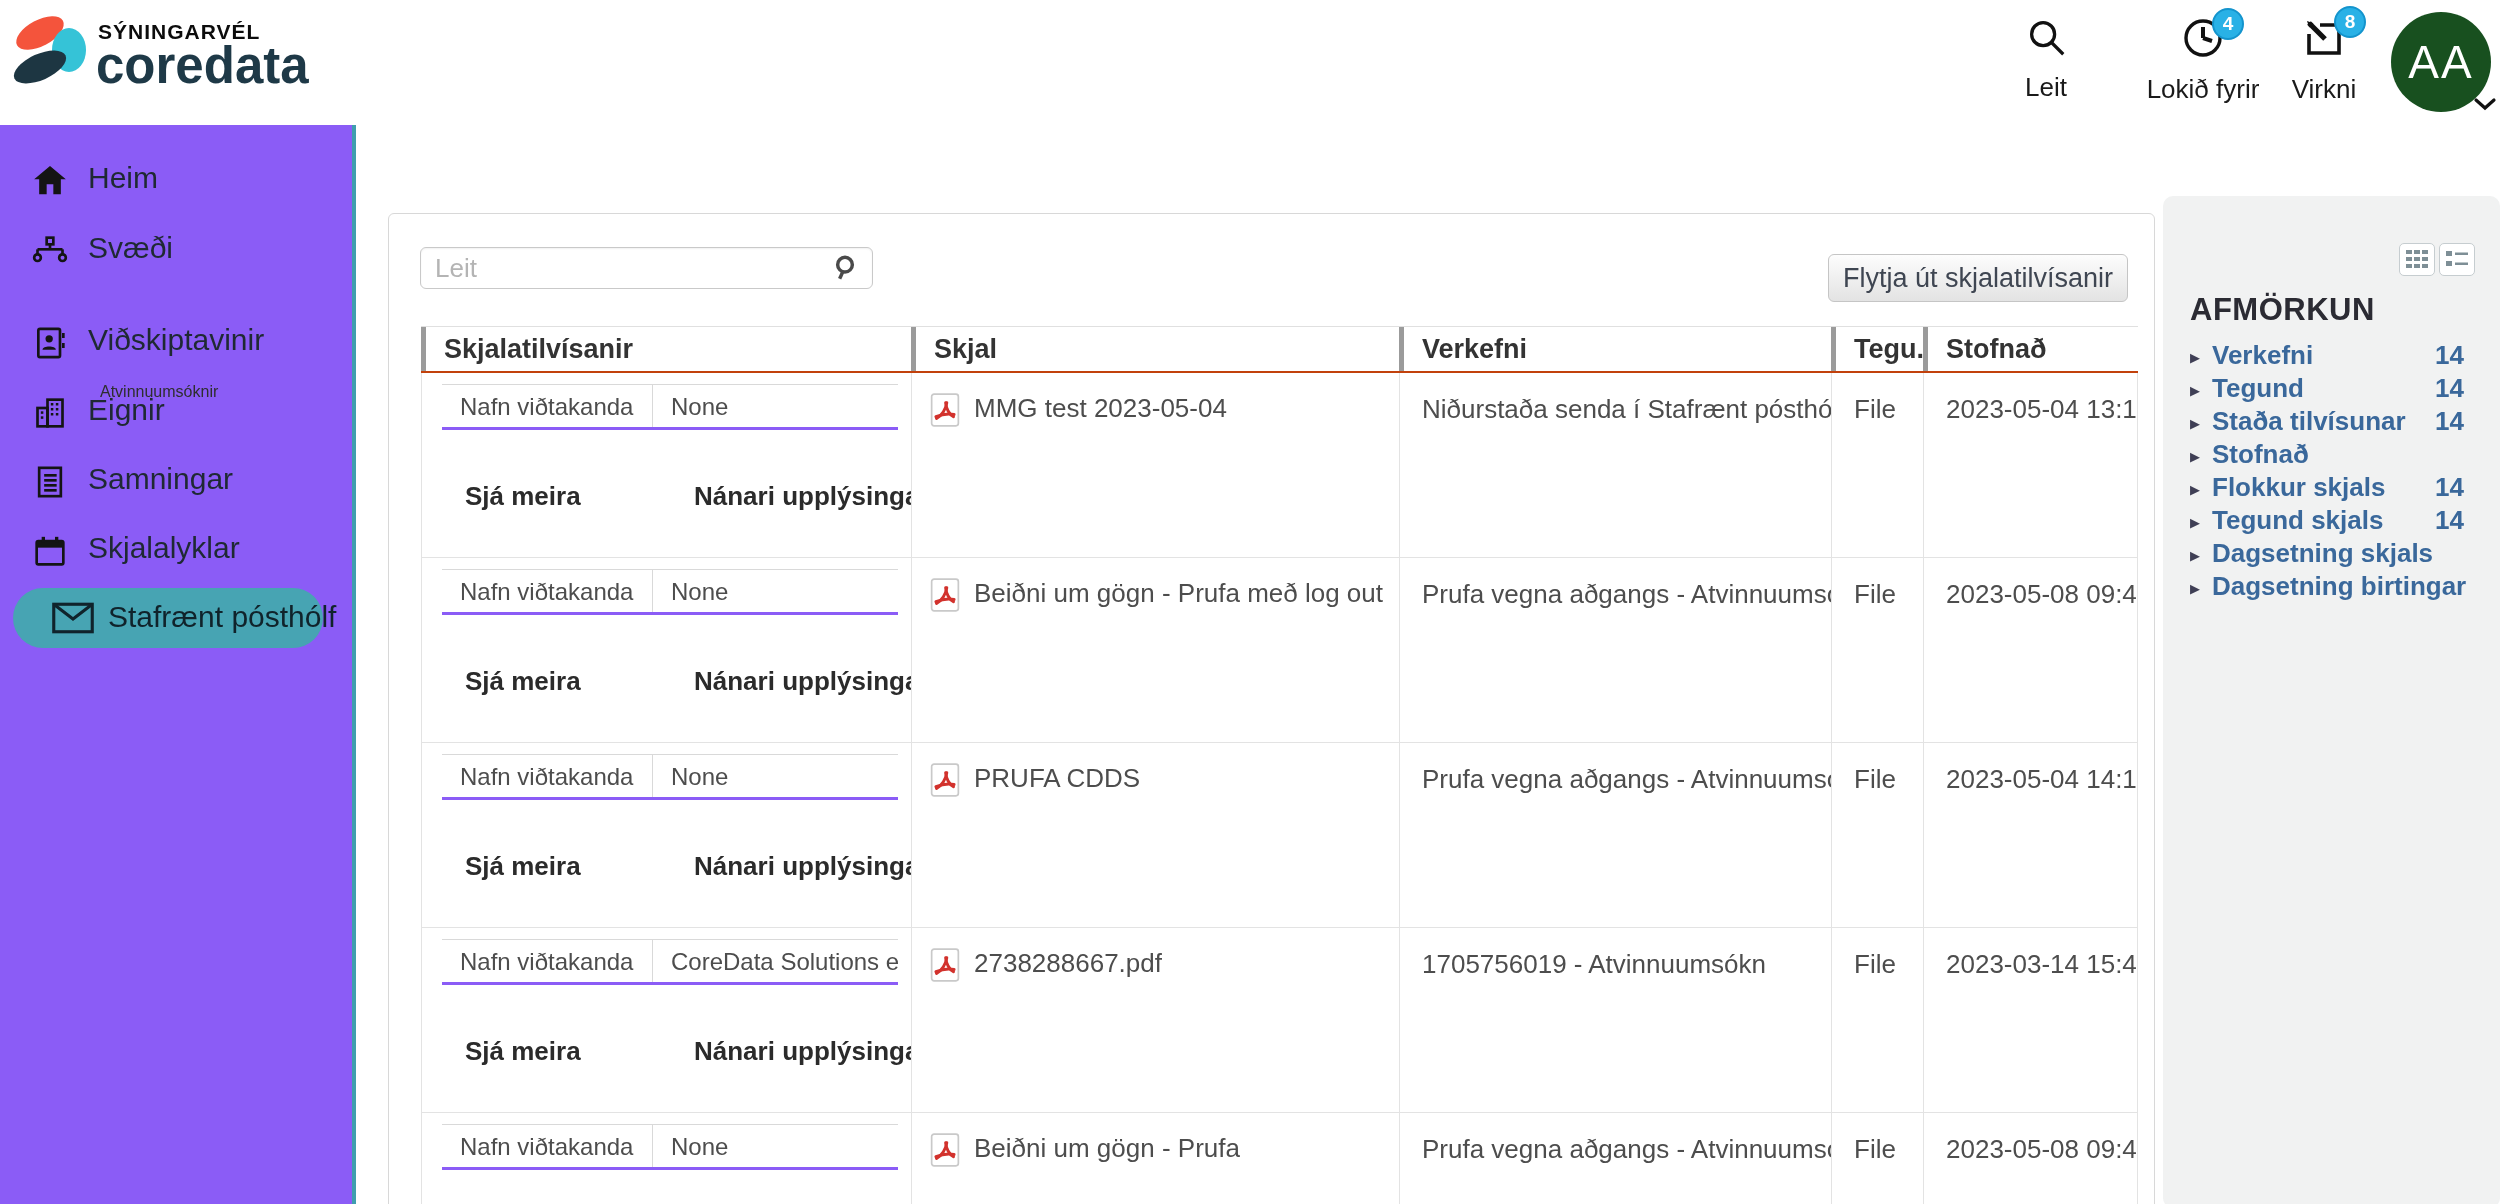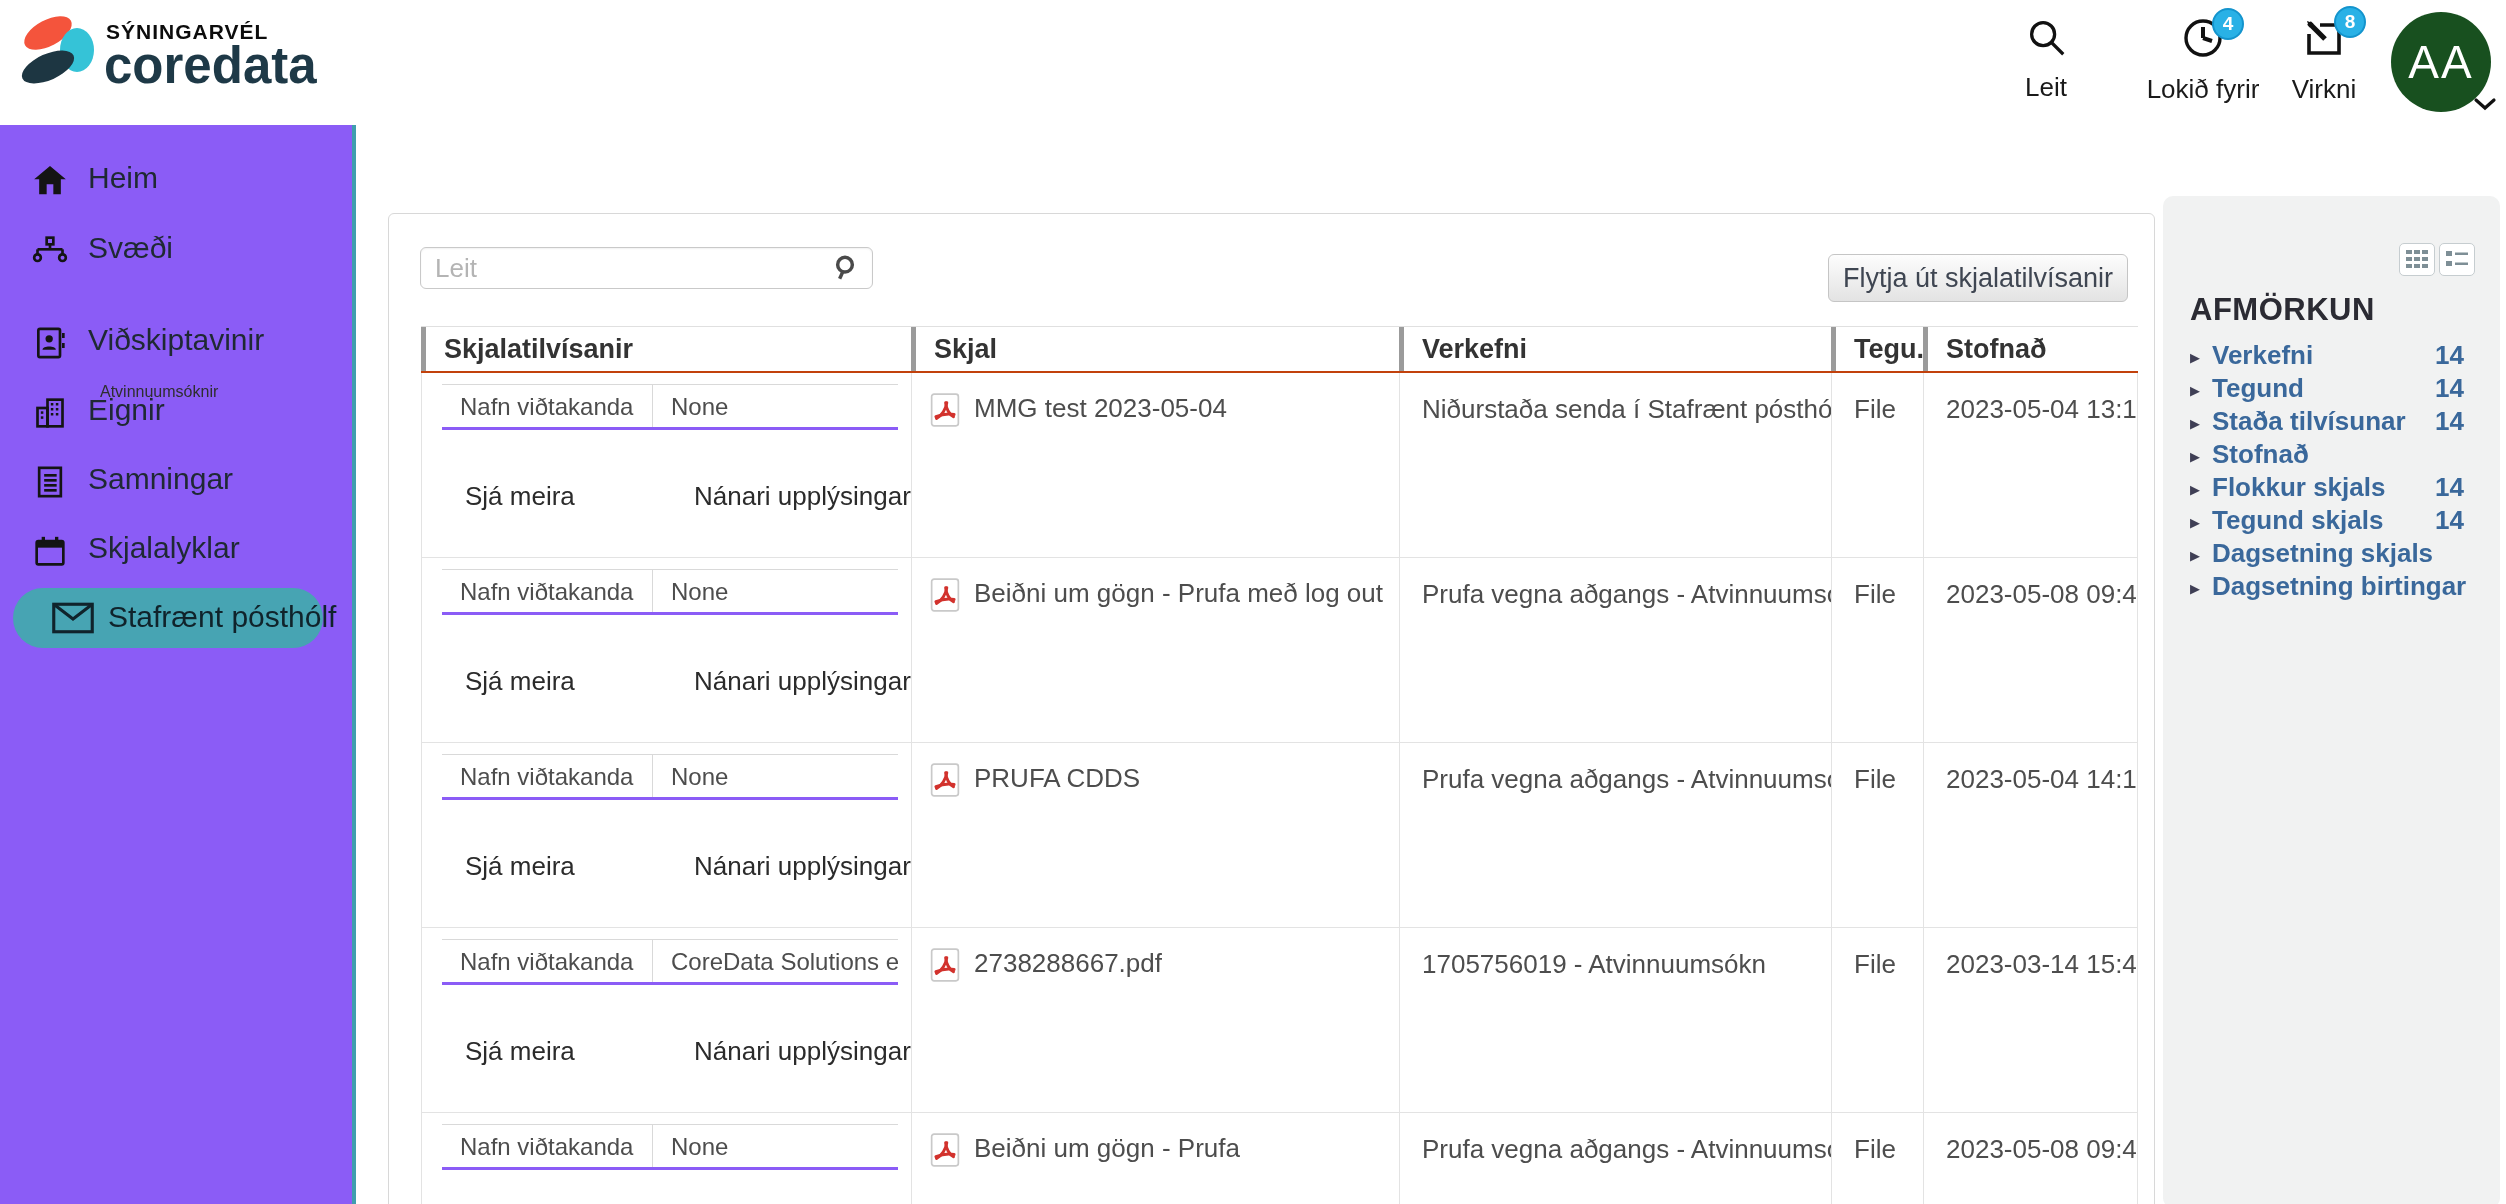--- a/index.html
+++ b/index.html
@@ -2,21 +2,21 @@
 <html><head>
 <meta charset="utf-8">
 <style>
   * { margin:0; padding:0; box-sizing:border-box; }
   html,body { background:#fff; }
   body { font-family:"Liberation Sans","DejaVu Sans",sans-serif; }
   #app { position:relative; width:2506px; height:1204px; background:#fff; overflow:hidden; }
 
   
   .topbar { position:absolute; left:0; top:0; width:2506px; height:125px; background:#fff; }
-  .logo { position:absolute; left:20px; top:10px; width:330px; height:100px;text-decoration:underline; }
+  .logo { position:absolute; left:12px; top:10px; width:330px; height:100px;text-decoration:underline; }
   .blob { position:absolute; border-radius:50%; }
   .blob.orange { left:2px; top:10px; width:52px; height:26px; background:#f4543c; transform:rotate(-28deg); }
   .blob.teal   { left:40px; top:18px; width:34px; height:44px; background:#35c3d7; }
   .blob.navy   { left:0px; top:44px; width:56px; height:26px; background:#1d3642; transform:rotate(-24deg); }
   .logo-sub { position:absolute; left:86px; top:10px; font-size:21px; font-weight:bold; letter-spacing:1px; color:#0c0c0c; }
   .logo-main { position:absolute; left:84px; top:26px; font-size:51px; font-weight:bold; color:#1e3947; letter-spacing:0px; }
 
   .top-action { position:absolute; top:14px; width:120px; text-align:center; }
   .top-action .ticon { display:inline-block; }
   .top-action .tlabel { display:block; margin-top:8px; font-size:26px; color:#1a1a1a; }
@@ -57,21 +57,21 @@
         line-height:45px; overflow:hidden; white-space:nowrap; }
   .trow { display:grid; grid-template-columns:490px 488px 432px 92px 215px; height:185px;
           border-bottom:1px solid #e3e3e3; position:relative; }
   .td { border-left:1px solid #e3e3e3; position:relative; overflow:hidden; }
   .td:last-child { border-right:1px solid #e3e3e3; }
   .mini-table { position:absolute; left:20px; top:11px; width:456px; height:46px; display:grid;
           grid-template-columns:210px 246px; border-top:1px solid #d9d9d9; border-bottom:3px solid #8b5cf6; }
   .mini-cell { font-size:24px; color:#4d4d4d; line-height:44px; padding-left:18px; white-space:nowrap; overflow:hidden; }
   .mini-cell.val { border-left:1px solid #d9d9d9; }
   .row-links { position:absolute; left:0; top:108px; width:100%; }
-  .rlink { position:absolute; font-size:26px; font-weight:normal; color:#2b2b2b; white-space:nowrap; cursor:pointer; }
+  .rlink { position:absolute; font-size:26px; font-weight:bold; color:#2b2b2b; white-space:nowrap; cursor:pointer; }
   .rlink.more { left:43px; }
   .rlink.info { left:272px; }
   .file-cell { display:flex; align-items:flex-start; padding:20px 0 0 18px; }
   .pdf-ic { flex:0 0 auto; margin-right:14px; }
   .cell-text { font-size:26px; color:#4d4d4d; white-space:nowrap; overflow:hidden; }
   .pad-cell { padding:21px 8px 0 22px; }
 
   
   .filter-panel { position:absolute; left:2163px; top:196px; width:337px; height:1012px;
           background:#f1f2f2; border-radius:10px; }

